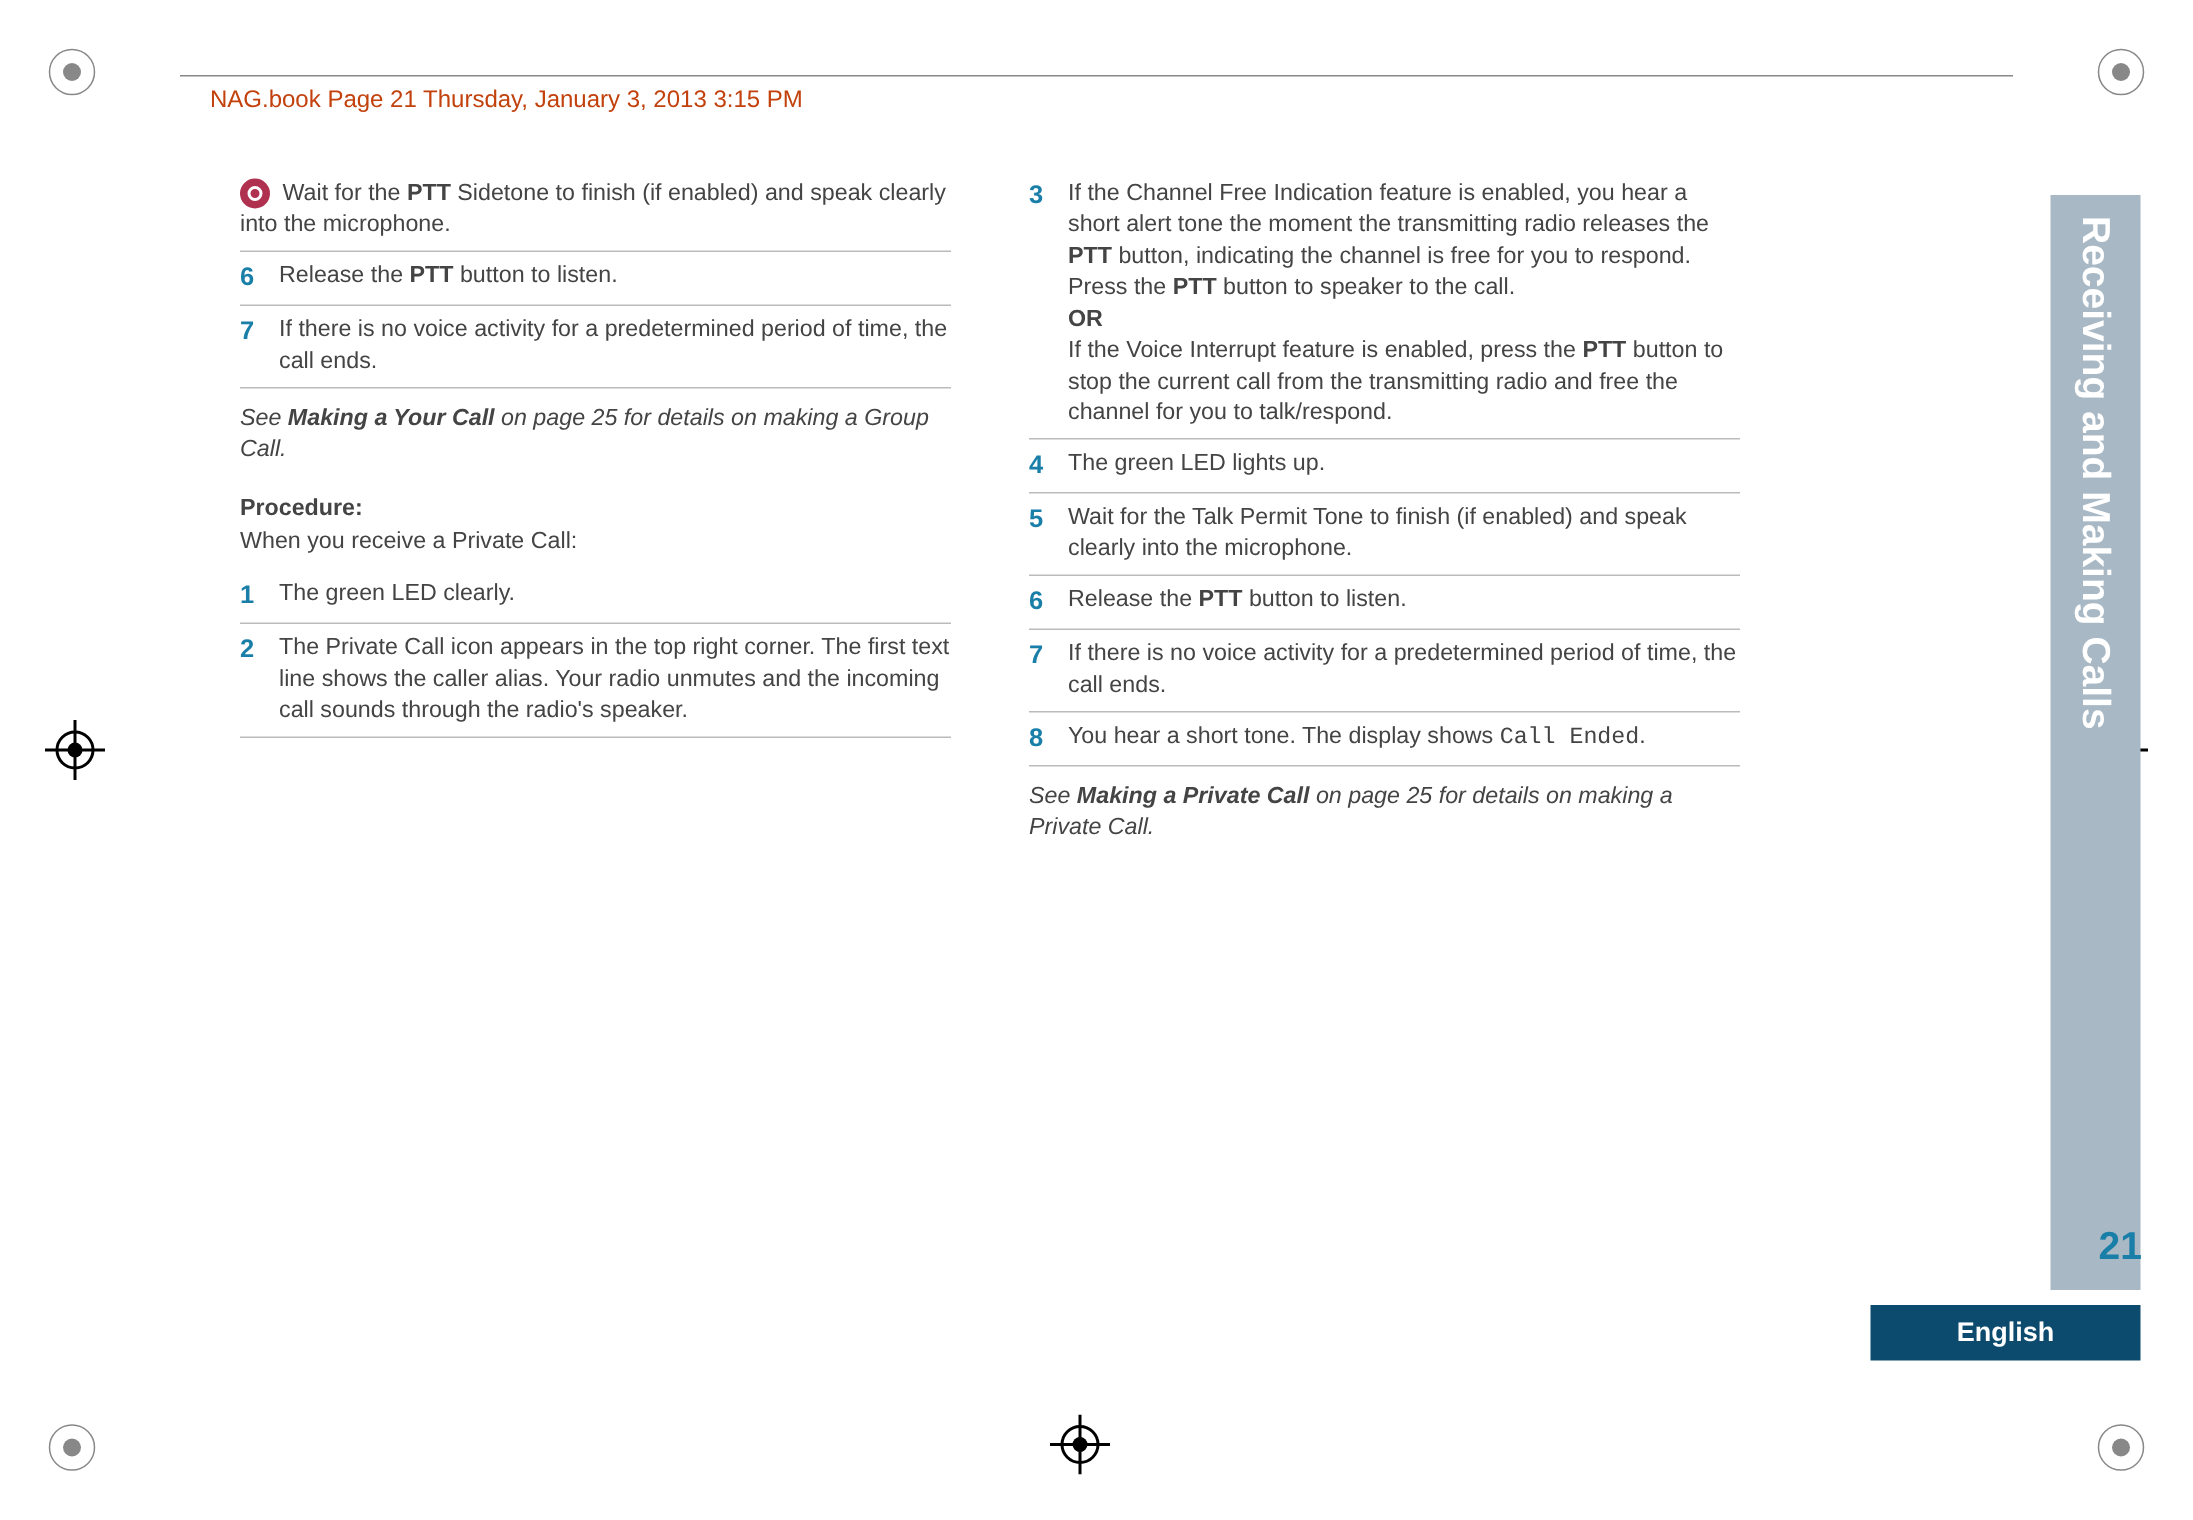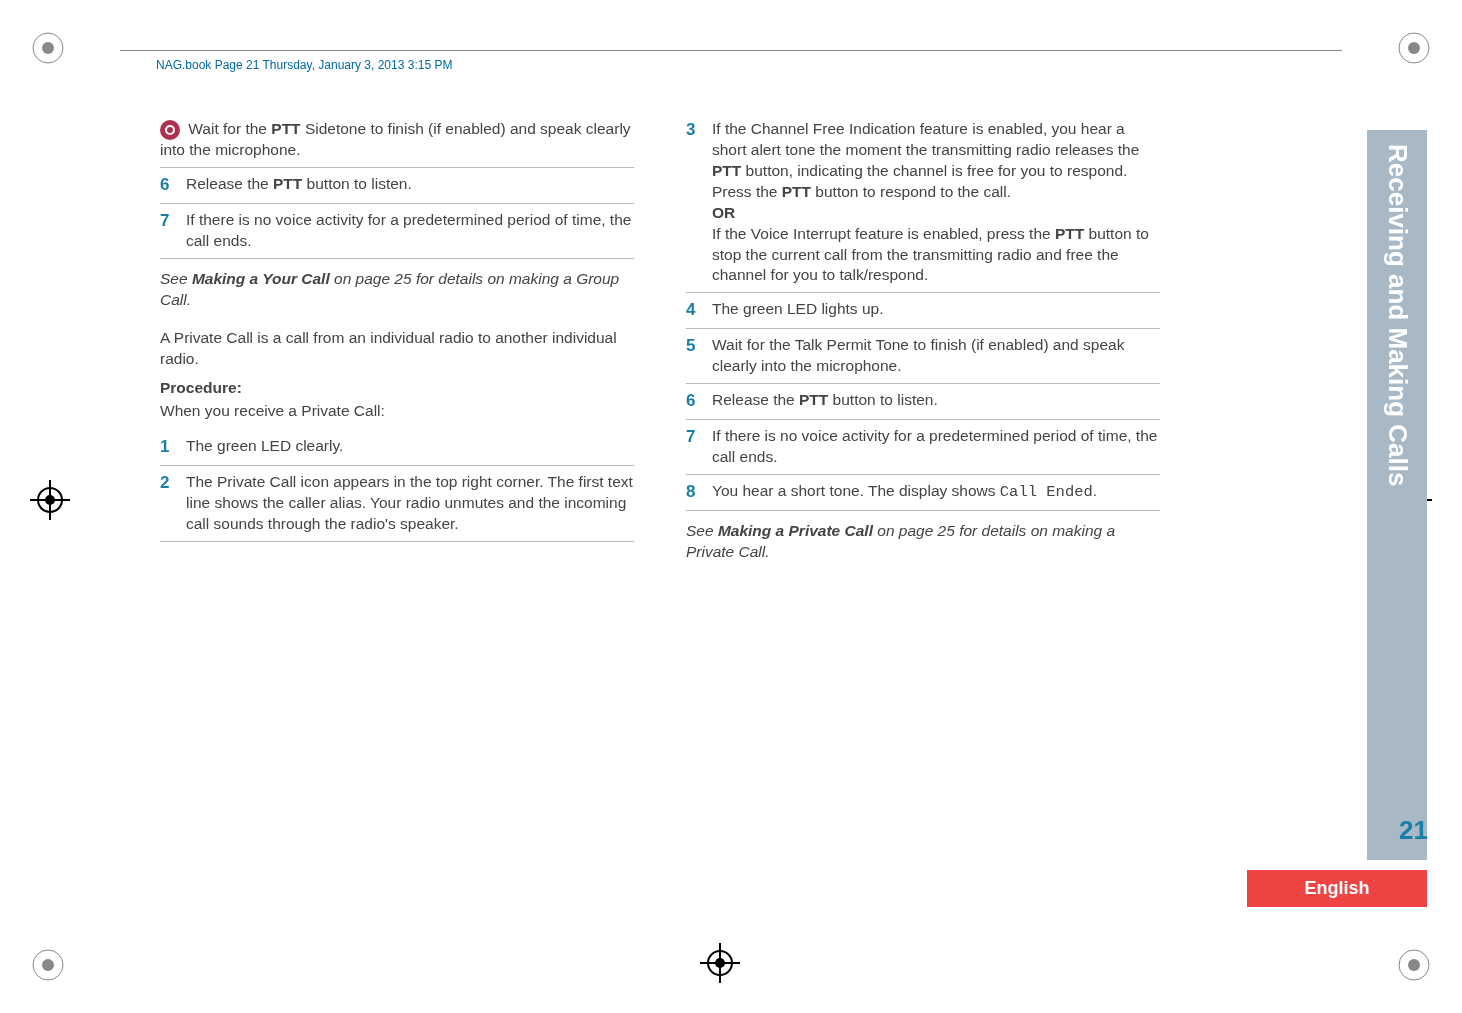--- a/index.html
+++ b/index.html
@@ -20,23 +20,23 @@
   .header-line {
     position: absolute;
     top: 50px;
     left: 120px;
     right: 120px;
     border-top: 1px solid #888;
   }
   .header-text {
     position: absolute;
     top: 58px;
-    left: 156px;
-    font-size: 12px;
-    color: #0369a1;
+    left: 140px;
+    font-size: 16px;
+    color: #c2410c;
   }
   .content {
     position: absolute;
     top: 113px;
     left: 160px;
     width: 1000px;
     display: flex;
     gap: 52px;
   }
   .col {
@@ -142,21 +142,21 @@
     writing-mode: horizontal-tb;
     margin-left: 33px;
   }
   .lang-label {
     position: absolute;
     right: 35px;
     top: 870px;
     width: 180px;
     text-align: center;
     color: #fff;
-    background: #ef4444;
+    background: #0c4a6e;
     font-weight: bold;
     font-size: 18px;
     padding: 8px 0;
   }
   .crosshair {
     position: absolute;
     width: 40px;
     height: 40px;
   }
 </style>
@@ -234,41 +234,40 @@
     <div class="step">
       <div class="step-num">7</div>
       <div class="step-body">If there is no voice activity for a predetermined period of time, the call ends.</div>
     </div>
 
     <p class="italic-note">
       <span>See </span><span class="bold">Making a Your Call</span><span> on page 25 for details on making a Group Call.</span>
     </p>
 
 
-    <p class="para">A Private Call is a call from an individual radio to another individual radio.</p>
 
     <p class="para"><span class="bold">Procedure:</span></p>
     <p class="para" style="margin-top:-6px">When you receive a Private Call:</p>
 
     <div class="step">
       <div class="step-num">1</div>
       <div class="step-body">The green LED clearly.</div>
     </div>
     <div class="step">
       <div class="step-num">2</div>
       <div class="step-body">The Private Call icon appears in the top right corner. The first text line shows the caller alias. Your radio unmutes and the incoming call sounds through the radio's speaker.</div>
     </div>
   </div>
 
   <div class="col">
     <div class="step">
       <div class="step-num">3</div>
       <div class="step-body">
         <span>If the Channel Free Indication feature is enabled, you hear a short alert tone the moment the transmitting radio releases the </span><span class="bold">PTT</span><span> button, indicating the channel is free for you to respond.</span><br>
-        <span>Press the </span><span class="bold">PTT</span><span> button to respond to the call.</span><br>
+        <span>Press the </span><span class="bold">PTT</span><span> button to speaker to the call.</span><br>
         <span class="bold">OR</span><br>
         <span>If the Voice Interrupt feature is enabled, press the </span><span class="bold">PTT</span><span> button to stop the current call from the transmitting radio and free the channel for you to talk/respond.</span>
       </div>
     </div>
     <div class="step">
       <div class="step-num">4</div>
       <div class="step-body">The green LED lights up.</div>
     </div>
     <div class="step">
       <div class="step-num">5</div>

